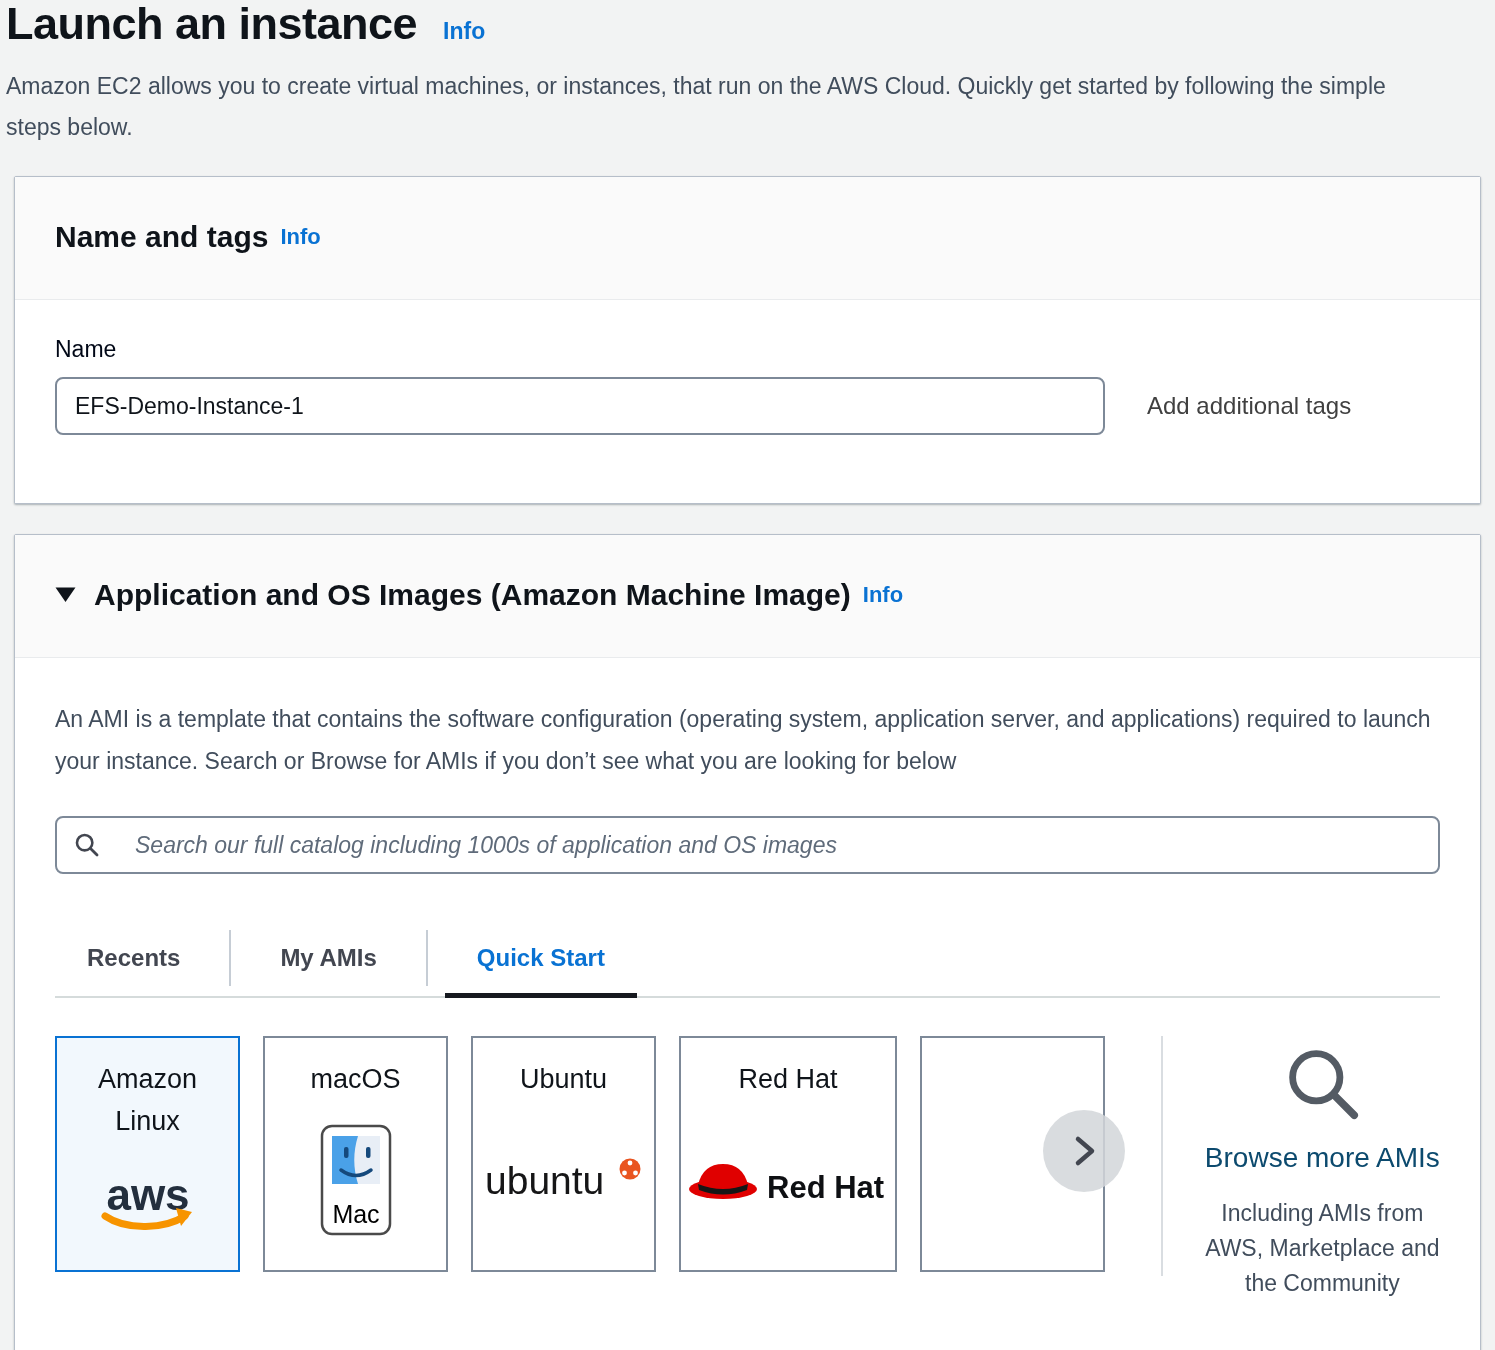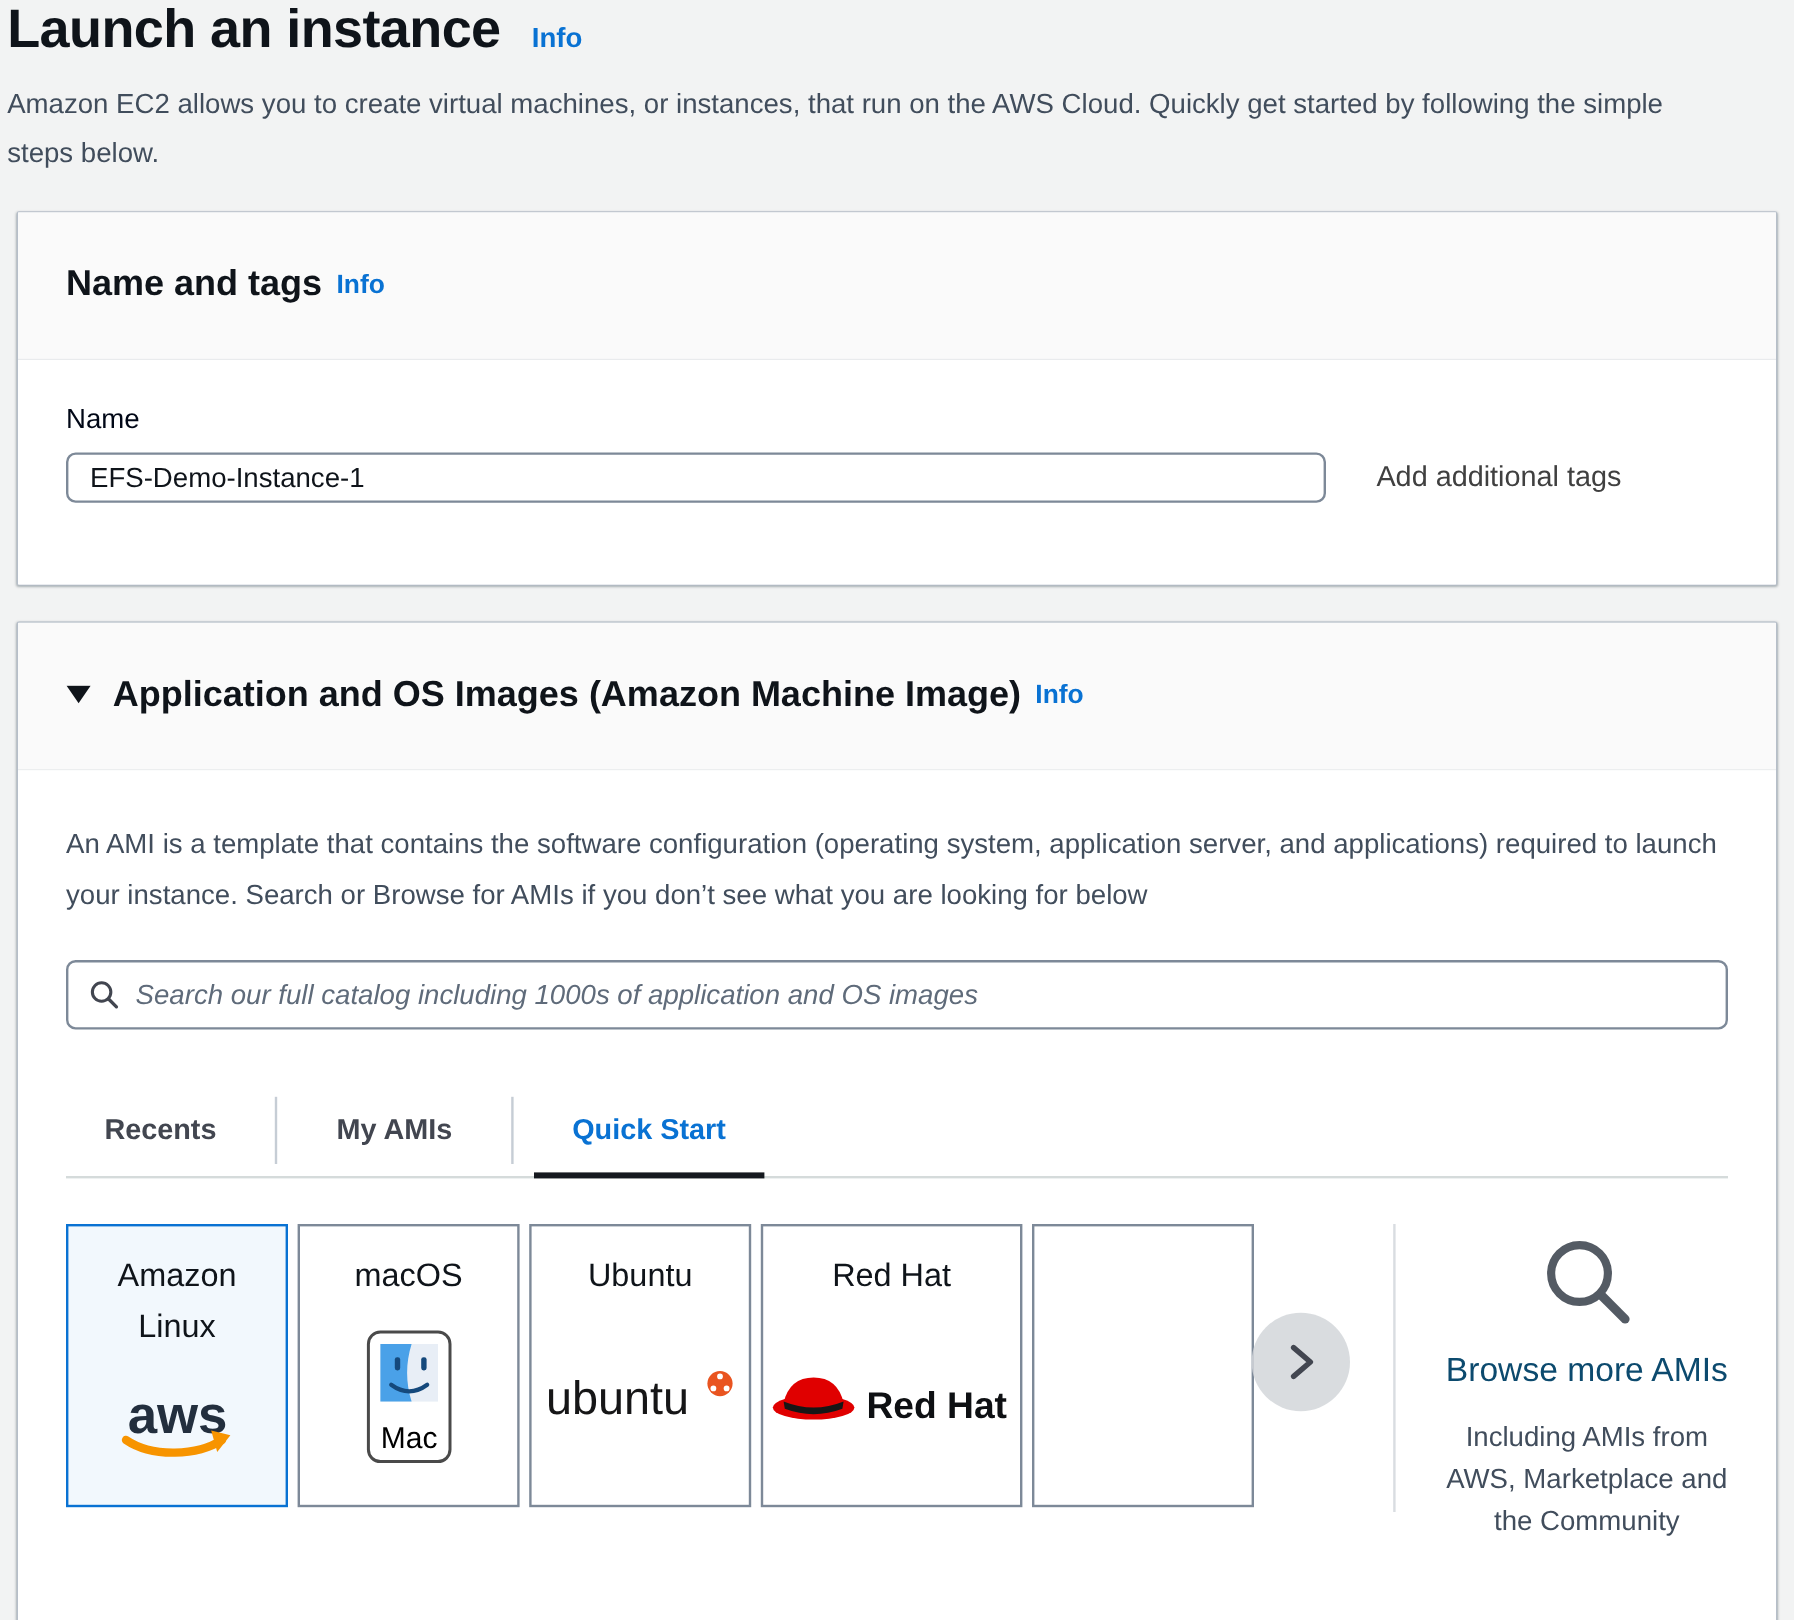--- a/index.html
+++ b/index.html
@@ -20,44 +20,44 @@
         box-shadow:0 1px 2px rgba(0,28,36,.3);}
   .card.first{margin-top:28px;}
   .card.second{margin-top:30px;}
   .card-header{background:#fafafa;padding:42px 40px 44px;border-bottom:1px solid #e9ebed;}
   .card-title{font-size:30px;font-weight:700;margin:0;display:flex;align-items:center;gap:12px;line-height:36px;}
   .caret{display:inline-flex;margin-right:6px;}
 
   .card-body{background:#fff;padding:36px 40px 68px;}
   .field-label{font-size:23px;color:#000716;margin:0 0 14px;}
   .name-row{display:flex;align-items:center;}
-  .text-input{box-sizing:border-box;width:1050px;height:42px;border:2px solid #7d8998;border-radius:8px;
+  .text-input{box-sizing:border-box;width:1050px;height:58px;border:2px solid #7d8998;border-radius:8px;
               font-size:23px;color:#0f141a;padding:0 18px;background:#fff;outline:none;
               font-family:"Liberation Sans",sans-serif;}
   .add-tags{margin-left:42px;font-size:24px;color:#404040;cursor:pointer;text-decoration:none;}
 
   .card-body.ami{padding:40px 40px 140px;}
   .ami-desc{font-size:23px;line-height:42px;color:#414d5c;max-width:1400px;margin:0 0 34px;}
 
-  .search-box{display:flex;align-items:center;gap:10px;border:2px solid #7d8998;border-radius:8px;
+  .search-box{display:flex;align-items:center;gap:32px;border:2px solid #7d8998;border-radius:8px;
               height:58px;padding:0 16px;background:#fff;box-sizing:border-box;}
   .search-box input{border:none;outline:none;flex:1;font-size:23px;font-style:italic;color:#333;
                     font-family:"Liberation Sans",sans-serif;background:transparent;}
   .search-box input::placeholder{color:#5f6b7a;font-style:italic;opacity:1;}
 
   .tabs-row{display:flex;align-items:stretch;margin-top:46px;border-bottom:2px solid #d5dbdb;gap:17px;}
   .tab{display:flex;align-items:center;justify-content:center;font-size:24px;font-weight:700;
        color:#424650;padding:24px 32px;cursor:pointer;position:relative;white-space:nowrap;}
   .tab.active{color:#0972d3;}
   .tab.active::after{content:"";position:absolute;left:0;right:0;bottom:-2px;height:5px;background:#16191f;}
   .tab-divider{width:2px;background:#c6cdd5;align-self:center;height:56px;}
 
   .ami-picker{display:flex;margin-top:38px;}
   .carousel{position:relative;width:1078px;overflow:hidden;flex:none;}
-  .cards-track{display:flex;gap:8px;}
+  .cards-track{display:flex;gap:23px;}
   .os-card{flex:0 0 185px;height:236px;box-sizing:border-box;border:2px solid #7d8998;background:#fff;
            display:flex;flex-direction:column;align-items:center;cursor:pointer;}
   .os-card.selected{border-color:#0972d3;background:#f2f8fd;}
   .os-card-title{margin-top:20px;font-size:27px;line-height:42px;text-align:center;max-width:134px;color:#0f141a;}
   .os-card:last-child .os-card-title{white-space:nowrap;}
   .os-card-logo{flex:1;display:flex;align-items:center;justify-content:center;width:100%;padding-bottom:10px;}
 
   .carousel-next{position:absolute;top:74px;right:8px;width:82px;height:82px;border-radius:50%;
                  border:none;background:rgba(210,214,217,0.85);display:flex;align-items:center;
                  justify-content:center;cursor:pointer;}

